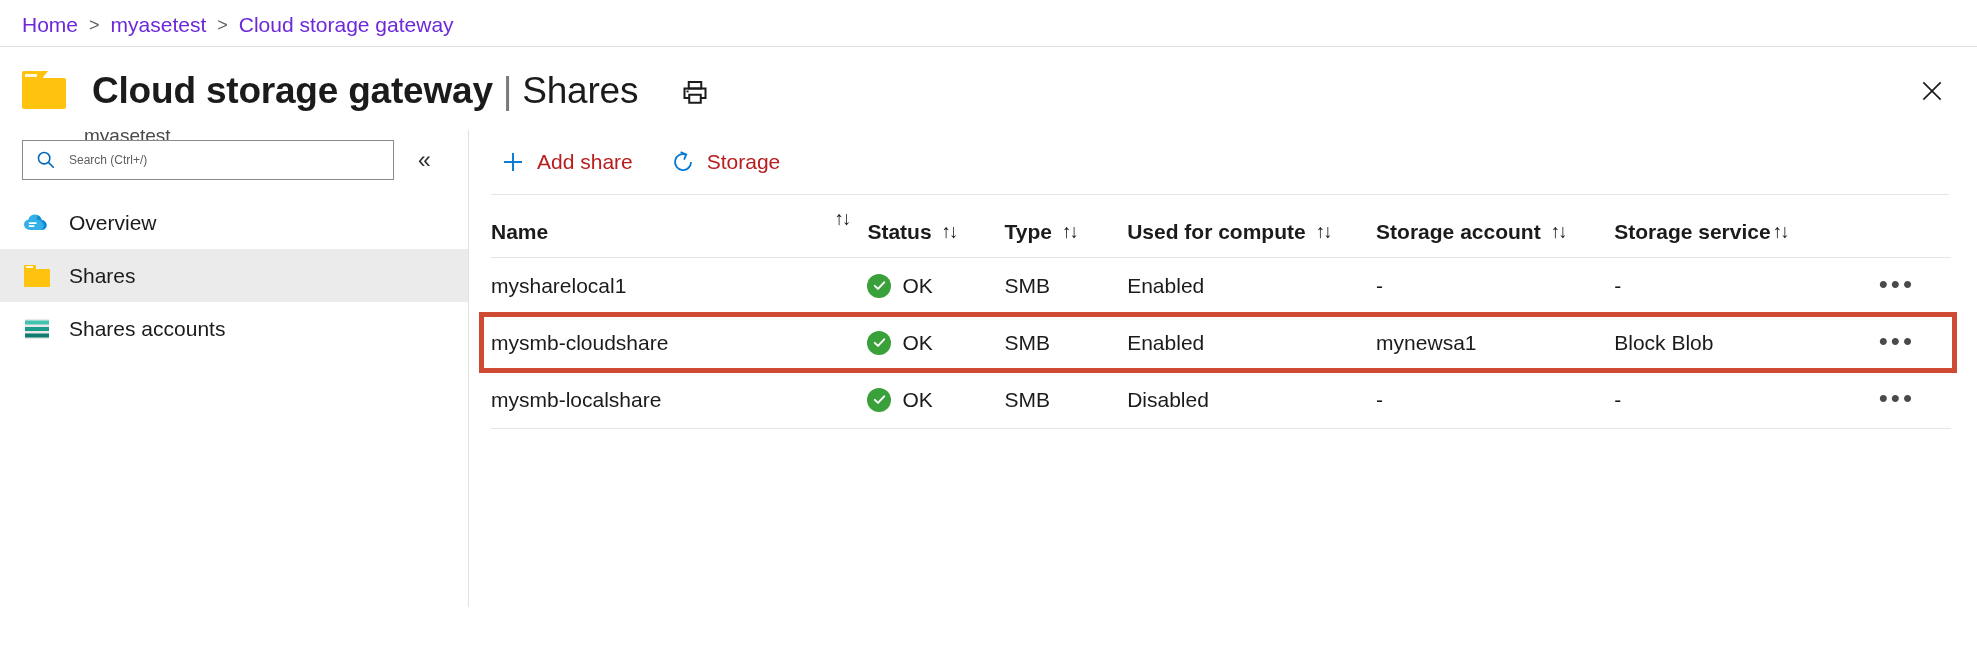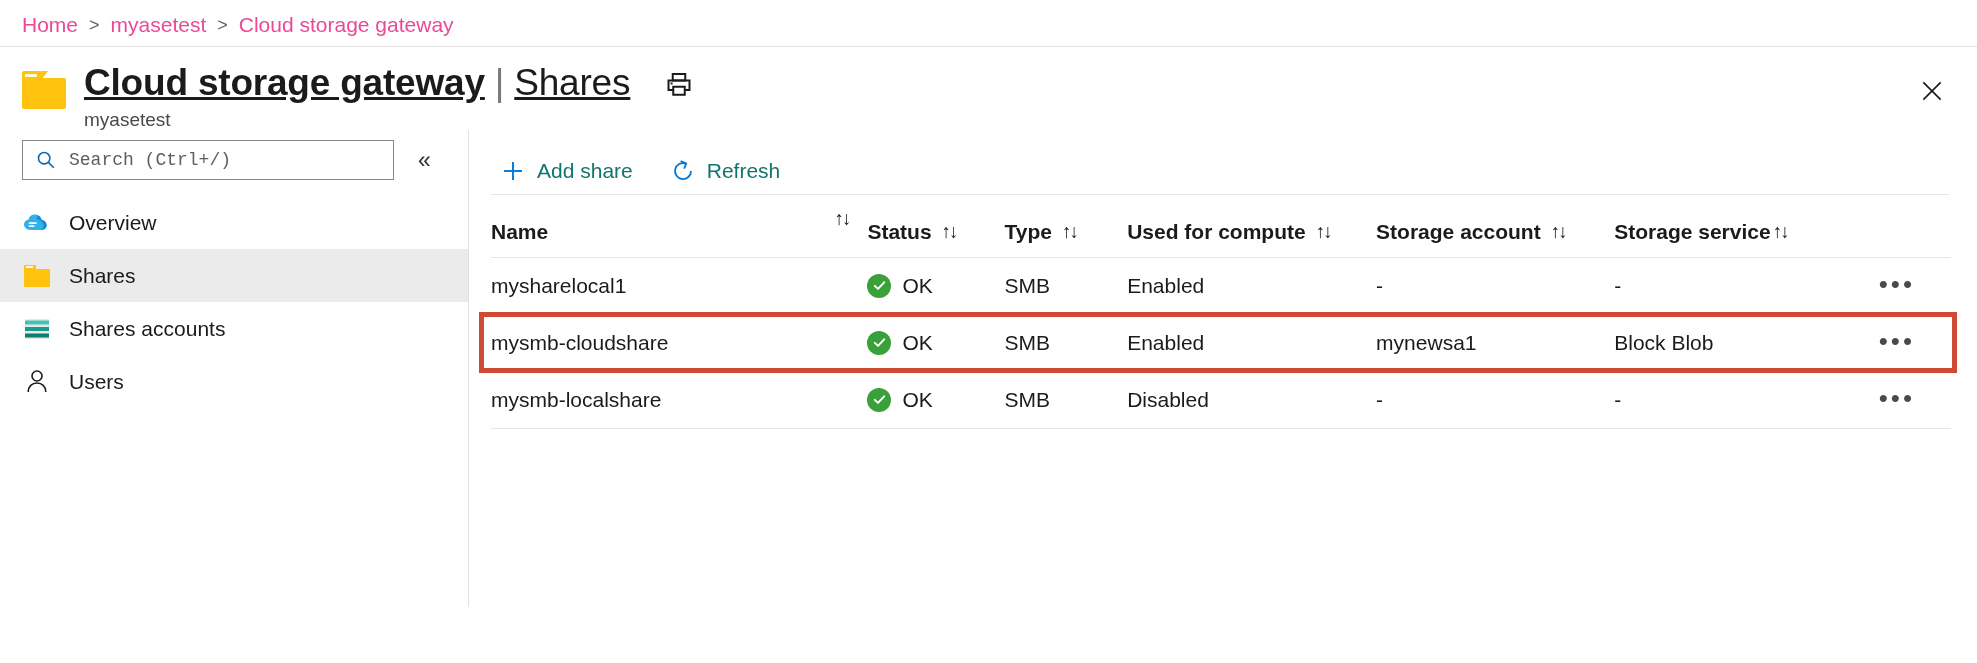--- a/index.html
+++ b/index.html
@@ -21,21 +21,21 @@
     align-items: center;
     height: 40px;
     padding: 0 0 0 22px;
     font-size: 21px;
     border-bottom: 1px solid #e6e6e6;
     margin-top: 8px;
     padding-bottom: 6px;
     border-bottom: none;
   }
   .crumb {
-    color: #ec4899;
+    color: #6d28d9;
     cursor: pointer;
     white-space: nowrap;
   }
   .crumb-sep {
     color: #605e5c;
     margin: 0 11px;
     font-size: 18px;
     line-height: 1;
   }
   .breadcrumb-rule {
@@ -87,27 +87,26 @@
     border-left: 7px solid #ffc20e;
     border-bottom: 9px solid transparent;
     border-top: 0px solid transparent;
   }
   .title-texts { margin-left: 18px; }
   .title-row {
     display: flex;
     align-items: center;
   }
   h1.page-title {
-    margin: 0;
+    margin: 8px;
     font-size: 37px;
     font-weight: 600;
     letter-spacing: -0.2px;
     color: #1b1b1b;
     white-space: nowrap;
-    text-decoration: underline;
   }
   .title-bar-sep {
     color: #7a7a7a;
     font-weight: 300;
     margin: 0 10px;
     font-size: 37px;
   }
   .title-sub-part {
     font-weight: 400;
   }
@@ -160,22 +159,22 @@
     padding-left: 12px;
   }
   .search-box .mag {
     flex: 0 0 auto;
     margin-right: 10px;
     display: inline-flex;
   }
   .search-box input {
     border: none;
     outline: none;
-    font-size: 18px;
-    font-family: Liberation Mono, monospace;
+    font-size: 12px;
+    font-family: Liberation Sans, sans-serif;
     color: #323130;
     width: 300px;
     background: transparent;
   }
   .search-box input::placeholder { color: #605e5c; }
   .collapse-btn {
     margin-left: 18px;
     color: #323130;
     font-size: 23px;
     cursor: pointer;
@@ -225,27 +224,27 @@
     position: relative;
   }
   .toolbar {
     display: flex;
     align-items: center;
     height: 64px;
     padding-left: 18px;
   }
   .tb-btn {
     display: flex;
-    align-items: flex-end;
+    align-items: center;
     height: 42px;
     padding: 0 14px;
     margin-right: 10px;
     cursor: pointer;
     font-size: 21px;
-    color: #0f766e;
+    color: #b91c1c;
     border-radius: 2px;
   }
   .tb-icon {
     display: inline-flex;
     align-items: center;
     justify-content: center;
     margin-right: 12px;
     width: 24px; height: 24px;
   }
   .toolbar-rule {
@@ -427,29 +426,20 @@
           <svg width="26" height="24" viewBox="0 0 26 24">
             <rect x="1" y="2" width="24" height="20" fill="#e8e8e8"></rect>
             <rect x="1" y="3.5" width="24" height="4" fill="#41c3b0"></rect>
             <rect x="1" y="10" width="24" height="4" fill="#1a9c8c"></rect>
             <rect x="1" y="16.5" width="24" height="4" fill="#0f7a6e"></rect>
           </svg>
         </span>
         <span>Shares accounts</span>
       </div>
 
-      <div class="nav-item">
-        <span class="nav-ico">
-          <svg width="24" height="25" viewBox="0 0 24 25" fill="none" stroke="#1b1b1b" stroke-width="1.6">
-            <circle cx="12" cy="7" r="5"></circle>
-            <path d="M3.2 23 C3.2 17.4 7.1 14 12 14 C16.9 14 20.8 17.4 20.8 23"></path>
-          </svg>
-        </span>
-        <span>Users</span>
-      </div>
 
 
     </div>
   </div>
 
   <div class="main">
 
     <div class="toolbar">
       <div class="tb-btn">
         <span class="tb-icon">
@@ -460,21 +450,21 @@
         </span>
         <span>Add share</span>
       </div>
       <div class="tb-btn">
         <span class="tb-icon">
           <svg width="24" height="24" viewBox="0 0 24 24" fill="none" stroke="#0078d4" stroke-width="1.8">
             <path d="M20 12 A8 8 0 1 1 14.6 4.5"></path>
             <polyline points="9.6,2.2 15.2,4.4 13.1,9.6" fill="none"></polyline>
           </svg>
         </span>
-        <span>Refresh</span>
+        <span>Storage</span>
       </div>
     </div>
     <div class="toolbar-rule"></div>
 
     <div class="table-wrap">
       <table class="shares">
         <colgroup>
           <col class="c-name">
             <col class="c-status">
             <col class="c-type">

